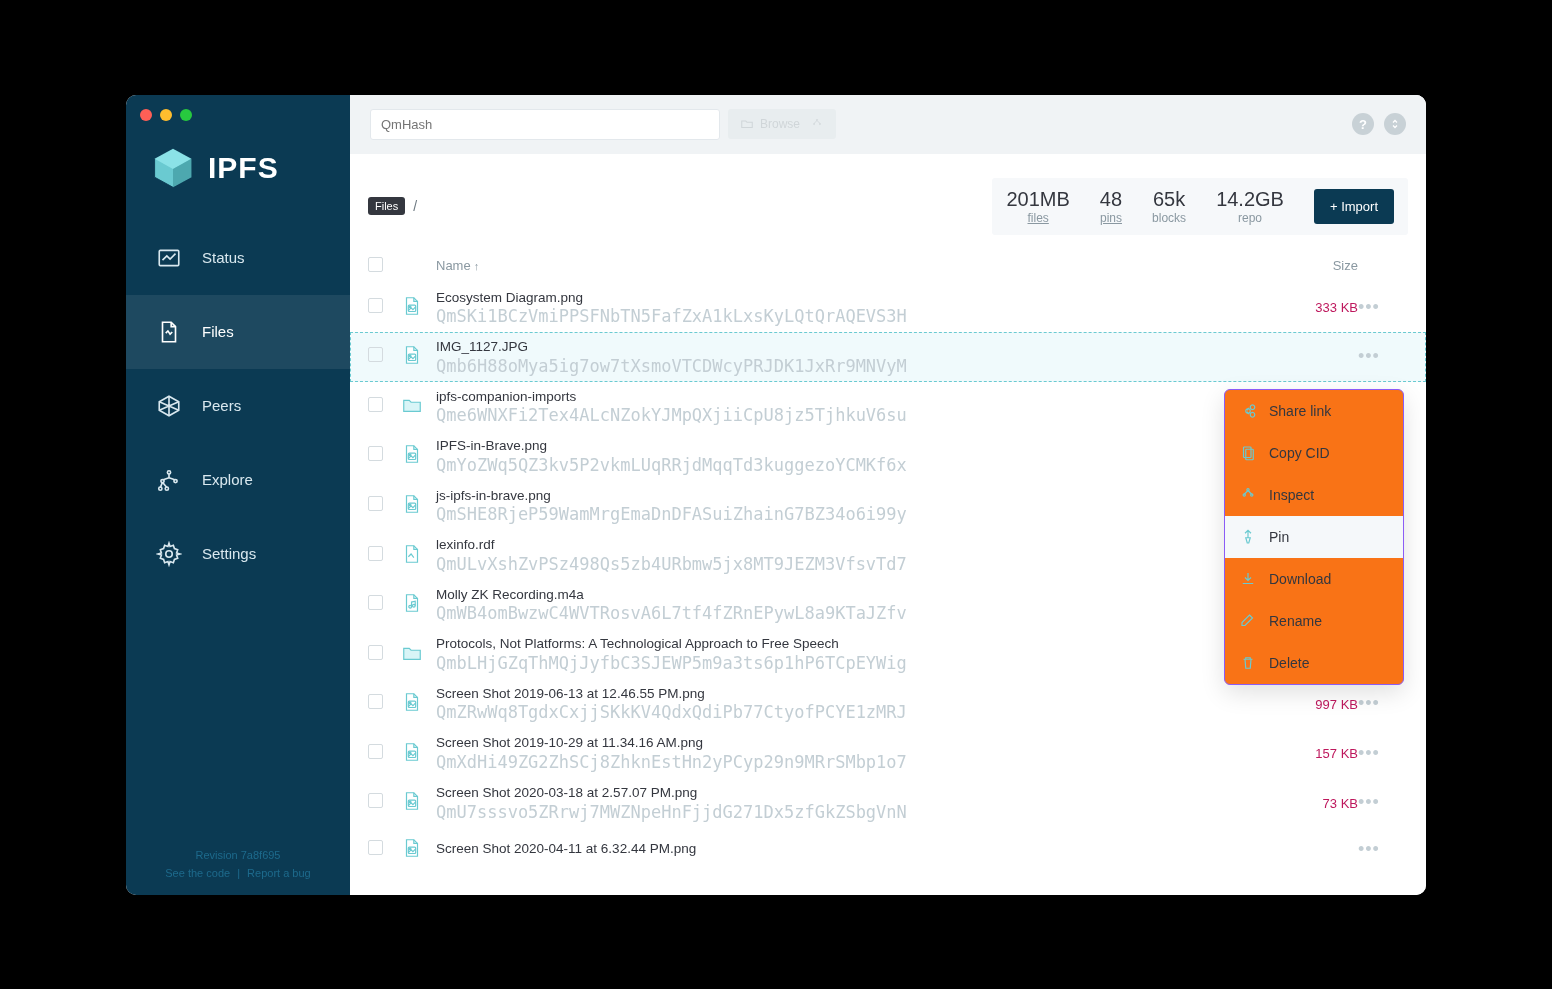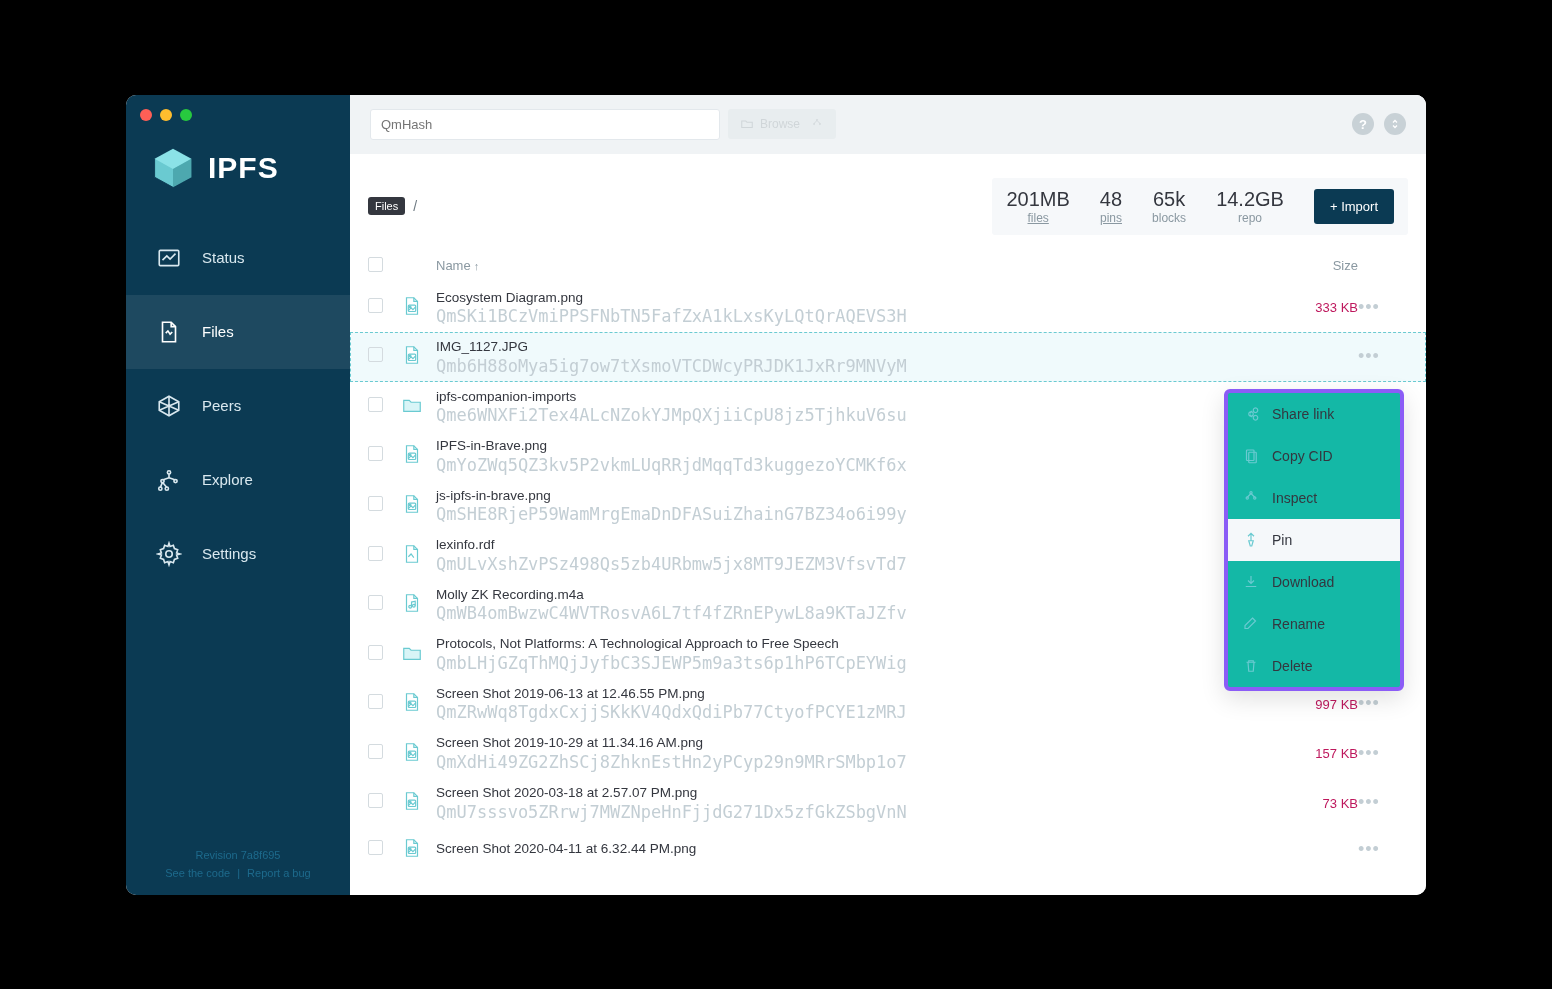--- a/index.html
+++ b/index.html
@@ -48,21 +48,21 @@
 .check { width: 15px; height: 15px; border: 1.5px solid #d4dbdf; border-radius: 2px; display: inline-block; }
 .row { display: flex; align-items: center; padding: 6px 18px; cursor: pointer; position: relative; }
 .row.selected { background: #f0fafc; outline: 1px dashed #6acad1; outline-offset: -1px; }
 .file-icon { width: 24px; height: 28px; display: inline-flex; align-items: center; justify-content: center; }
 .file-icon svg { width: 22px; height: 26px; }
 .file-name { font-size: 13.5px; color: #34373f; line-height: 1.3; }
 .file-hash { font-family: ui-monospace, Menlo, monospace; font-size: 17px; color: #c3ced4; }
 .file-size { font-size: 13px; color: #be185d; }
 .more-dots { color: #c3ced4; font-size: 18px; letter-spacing: 1px; cursor: pointer; text-align: center; }
 .pin-chip { width: 22px; height: 22px; border: 1px solid #e1e7ea; border-radius: 4px; display: inline-flex; align-items: center; justify-content: center; color: #7fbcff; margin-right: -6px; }
-.context-menu { position: absolute; right: 22px; top: 294px; width: 180px; background: #14b8a6; border: 4px solid #8b5cf6; border-radius: 6px; box-shadow: 0 8px 24px rgba(0,0,0,0.12); z-index: 20; overflow: hidden; }
+.context-menu { position: absolute; right: 22px; top: 294px; width: 180px; background: #f97316; border: 1px solid #8b5cf6; border-radius: 6px; box-shadow: 0 8px 24px rgba(0,0,0,0.12); z-index: 20; overflow: hidden; }
 .menu-item { display: flex; align-items: center; gap: 12px; padding: 12px 14px; font-size: 14px; color: #34373f; cursor: pointer; }
 .menu-item:hover, .menu-item.hl { background: #f5f8fa; }
 .menu-item svg { width: 18px; height: 18px; color: #6acad1; }
 .sort-arrow::after { content: " \2191"; font-size: 11px; }
 </style>
 </head>
 <body>
 
 <div class="window">
   <div class="traffic-lights">

